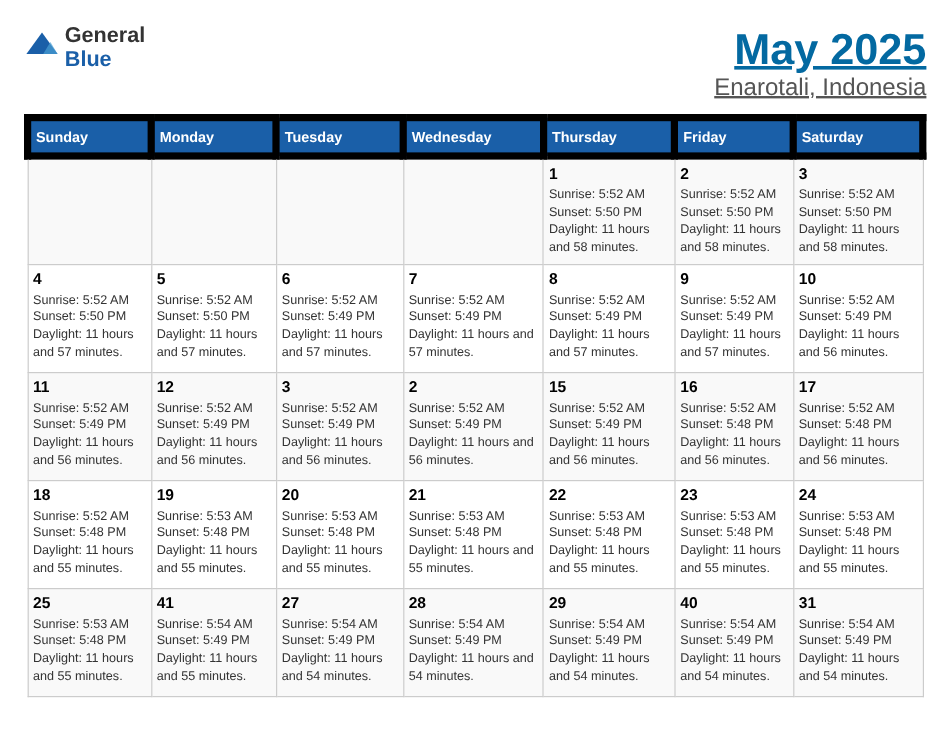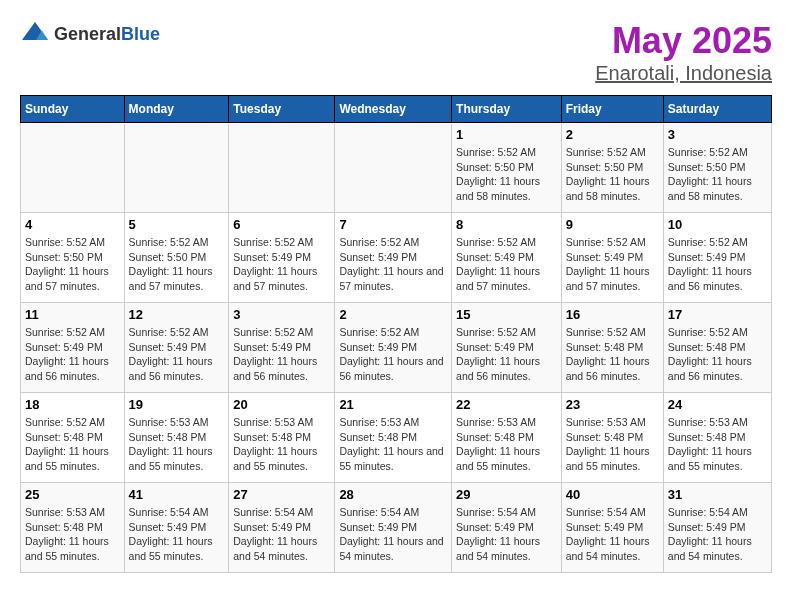--- a/index.html
+++ b/index.html
@@ -15,21 +15,21 @@
       justify-content: space-between;
       align-items: flex-start;
       margin-bottom: 10px;
     }
     .logo {
       display: flex;
       align-items: center;
     }
     .logo-text {
       display: flex;
-      flex-direction: row;
+      flex-direction: column;
       line-height: 1.1;
     }
     .logo-general {
       font-size: 18px;
       font-weight: bold;
       color: #333;
     }
     .logo-blue {
       font-size: 18px;
       font-weight: bold;
@@ -39,42 +39,43 @@
       width: 30px;
       height: 30px;
       margin-right: 4px;
     }
     .title-block {
       text-align: right;
     }
     .main-title {
       font-size: 36px;
       font-weight: bold;
-      color: #a21caf;
+      color: #0369a1;
+      text-decoration: underline;
     }
     .subtitle {
       font-size: 20px;
       color: #555;
       text-decoration: underline;
     }
     table {
       width: 100%;
       border-collapse: collapse;
       font-size: 11px;
     }
     thead tr {
       background-color: #1a5fa8;
       color: #fff;
     }
     thead th {
       padding: 6px 4px;
       text-align: left;
       font-size: 12px;
       font-weight: bold;
-      border: 1px solid #000000;
+      border: 6px solid #000000;
     }
     tbody tr {
       vertical-align: top;
     }
     tbody td {
       border: 1px solid #ccc;
       padding: 4px;
       vertical-align: top;
       min-height: 80px;
       height: 90px;

